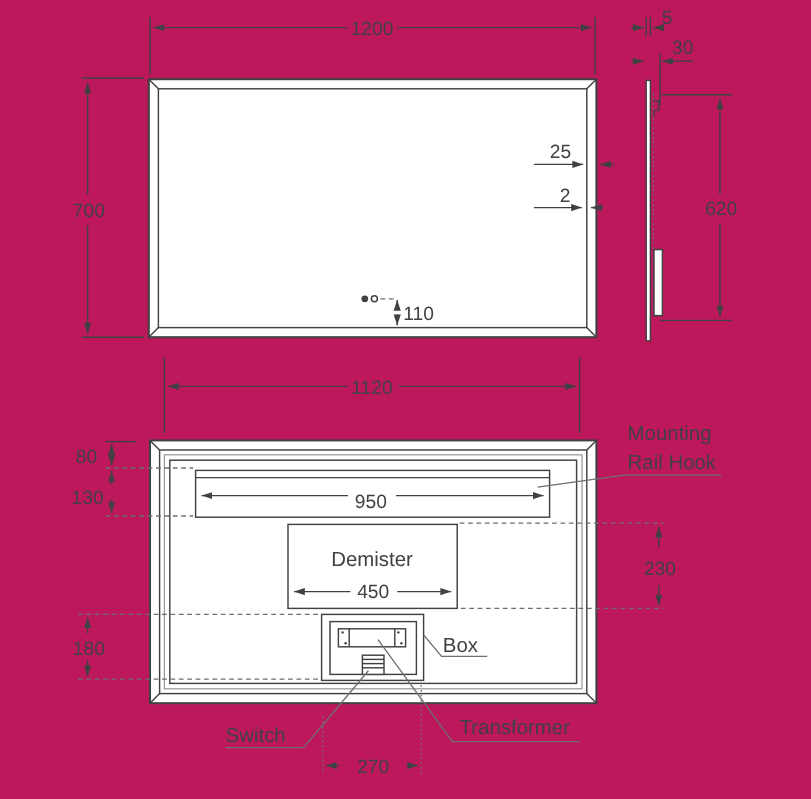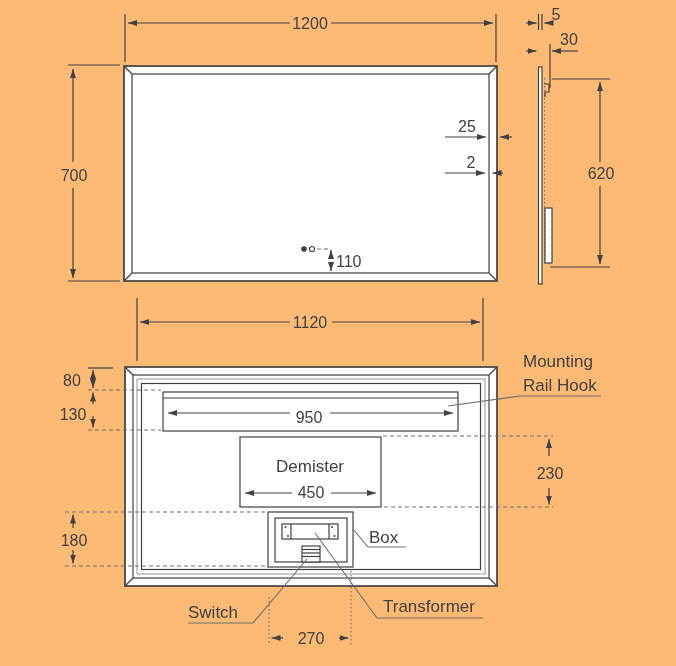--- a/index.html
+++ b/index.html
@@ -1,16 +1,16 @@
 <!DOCTYPE html>
 <html><head>
 <meta charset="utf-8">
 <style>
   html,body{margin:0;padding:0;background:#ffffff;}
-  .stage{width:676px;height:666px;background:#fdba74;position:relative;font-family:"Liberation Sans",sans-serif;}
+  .stage{width:676px;height:666px;background:#be185d;position:relative;font-family:"Liberation Sans",sans-serif;}
   svg{display:block;}
   .ln{stroke:#414042;fill:none;stroke-width:1.2;}
   .ln2{stroke:#414042;fill:none;stroke-width:1.7;}
   .lngray{stroke:#939598;fill:none;stroke-width:1;}
   .leader{stroke:#6d6e71;fill:none;stroke-width:1.1;}
   .dsh{stroke:#6d6e71;fill:none;stroke-width:1.1;stroke-dasharray:4 3;}
   .dotln{stroke:#6d6e71;fill:none;stroke-width:1.1;stroke-dasharray:1.5 2.5;}
   .wfill{fill:#ffffff;}
   text{fill:#414042;}
   .dim{font-size:16px;}

